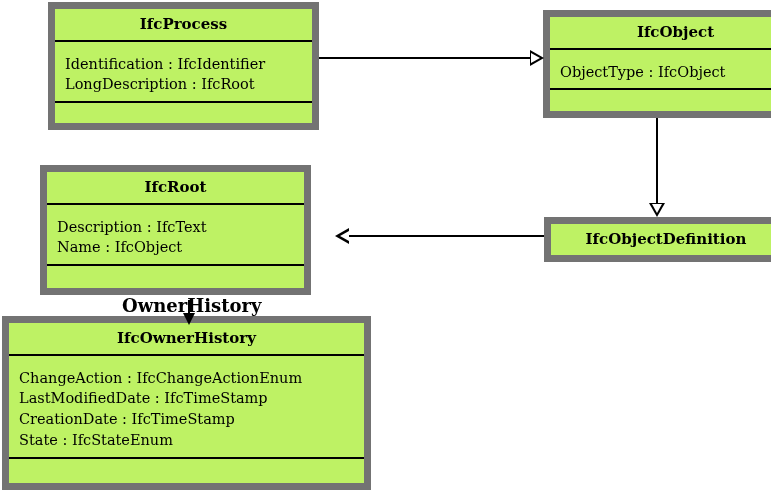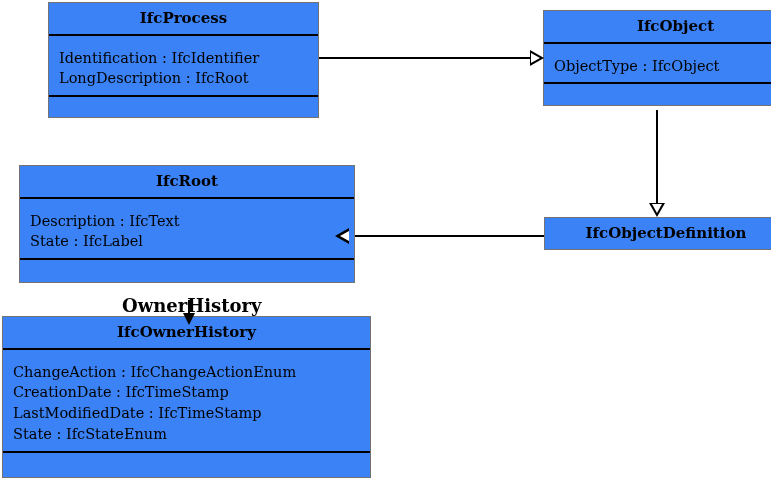--- a/index.html
+++ b/index.html
@@ -18,22 +18,22 @@
     position: absolute;
     left: 0;
     top: 0;
     width: 771px;
     height: 495px;
   }
   
   .uml-class {
     position: absolute;
     box-sizing: border-box;
-    background: #3b82f6;
-    border: 1px solid #737373;
+    background: #bef264;
+    border: 7px solid #737373;
     z-index: 2;
   }
   .uml-name {
     text-align: center;
     font-weight: bold;
     font-size: 15px;
     line-height: 1.1;
     color: #000000;
     padding: 7px 8px 7px 8px;
     box-sizing: border-box;
@@ -55,21 +55,21 @@
     color: #000000;
     white-space: nowrap;
   }
   .uml-ops {
     box-sizing: border-box;
   }
 
   
   #class-ifcprocess           { left: 48px;  top: 2px;   width: 271px; }
   #class-ifcobject            { left: 543px; top: 10px;  width: 265px; }
-  #class-ifcroot              { left: 19px;  top: 165px; width: 336px; }
+  #class-ifcroot              { left: 40px;  top: 165px; width: 271px; }
   #class-ifcobjectdefinition  { left: 544px; top: 217px; width: 244px; }
   #class-ifcownerhistory      { left: 2px;   top: 316px; width: 369px; }
 
   #class-ifcprocess .uml-ops          { height: 20px; }
   #class-ifcobject .uml-ops           { height: 21px; }
   #class-ifcroot .uml-ops             { height: 22px; }
   #class-ifcownerhistory .uml-ops     { height: 24px; }
 
   
   .edge-line {
@@ -180,37 +180,37 @@
     </div>
     <div class="uml-sep"></div>
     <div class="uml-ops"></div>
   </div>
 
   <div class="uml-class" id="class-ifcroot">
     <div class="uml-name">IfcRoot</div>
     <div class="uml-sep"></div>
     <div class="uml-attrs">
       <div class="uml-attr">Description : IfcText</div>
-      <div class="uml-attr">State : IfcLabel</div>
+      <div class="uml-attr">Name : IfcObject</div>
     </div>
     <div class="uml-sep"></div>
     <div class="uml-ops"></div>
   </div>
 
   <div class="uml-class" id="class-ifcobjectdefinition">
     <div class="uml-name">IfcObjectDefinition</div>
   </div>
 
   <div class="uml-class" id="class-ifcownerhistory">
     <div class="uml-name">IfcOwnerHistory</div>
     <div class="uml-sep"></div>
     <div class="uml-attrs">
       <div class="uml-attr">ChangeAction : IfcChangeActionEnum</div>
+      <div class="uml-attr">LastModifiedDate : IfcTimeStamp</div>
       <div class="uml-attr">CreationDate : IfcTimeStamp</div>
-      <div class="uml-attr">LastModifiedDate : IfcTimeStamp</div>
       <div class="uml-attr">State : IfcStateEnum</div>
     </div>
     <div class="uml-sep"></div>
     <div class="uml-ops"></div>
   </div>
 
   <div class="edge-line edge-h" id="edge-process-object-line"></div>
   <div class="arrowhead arrow-right-outer" id="arrow-process-object"></div>
   <div class="arrowhead arrow-right-inner" id="arrow-process-object-inner"></div>
 

